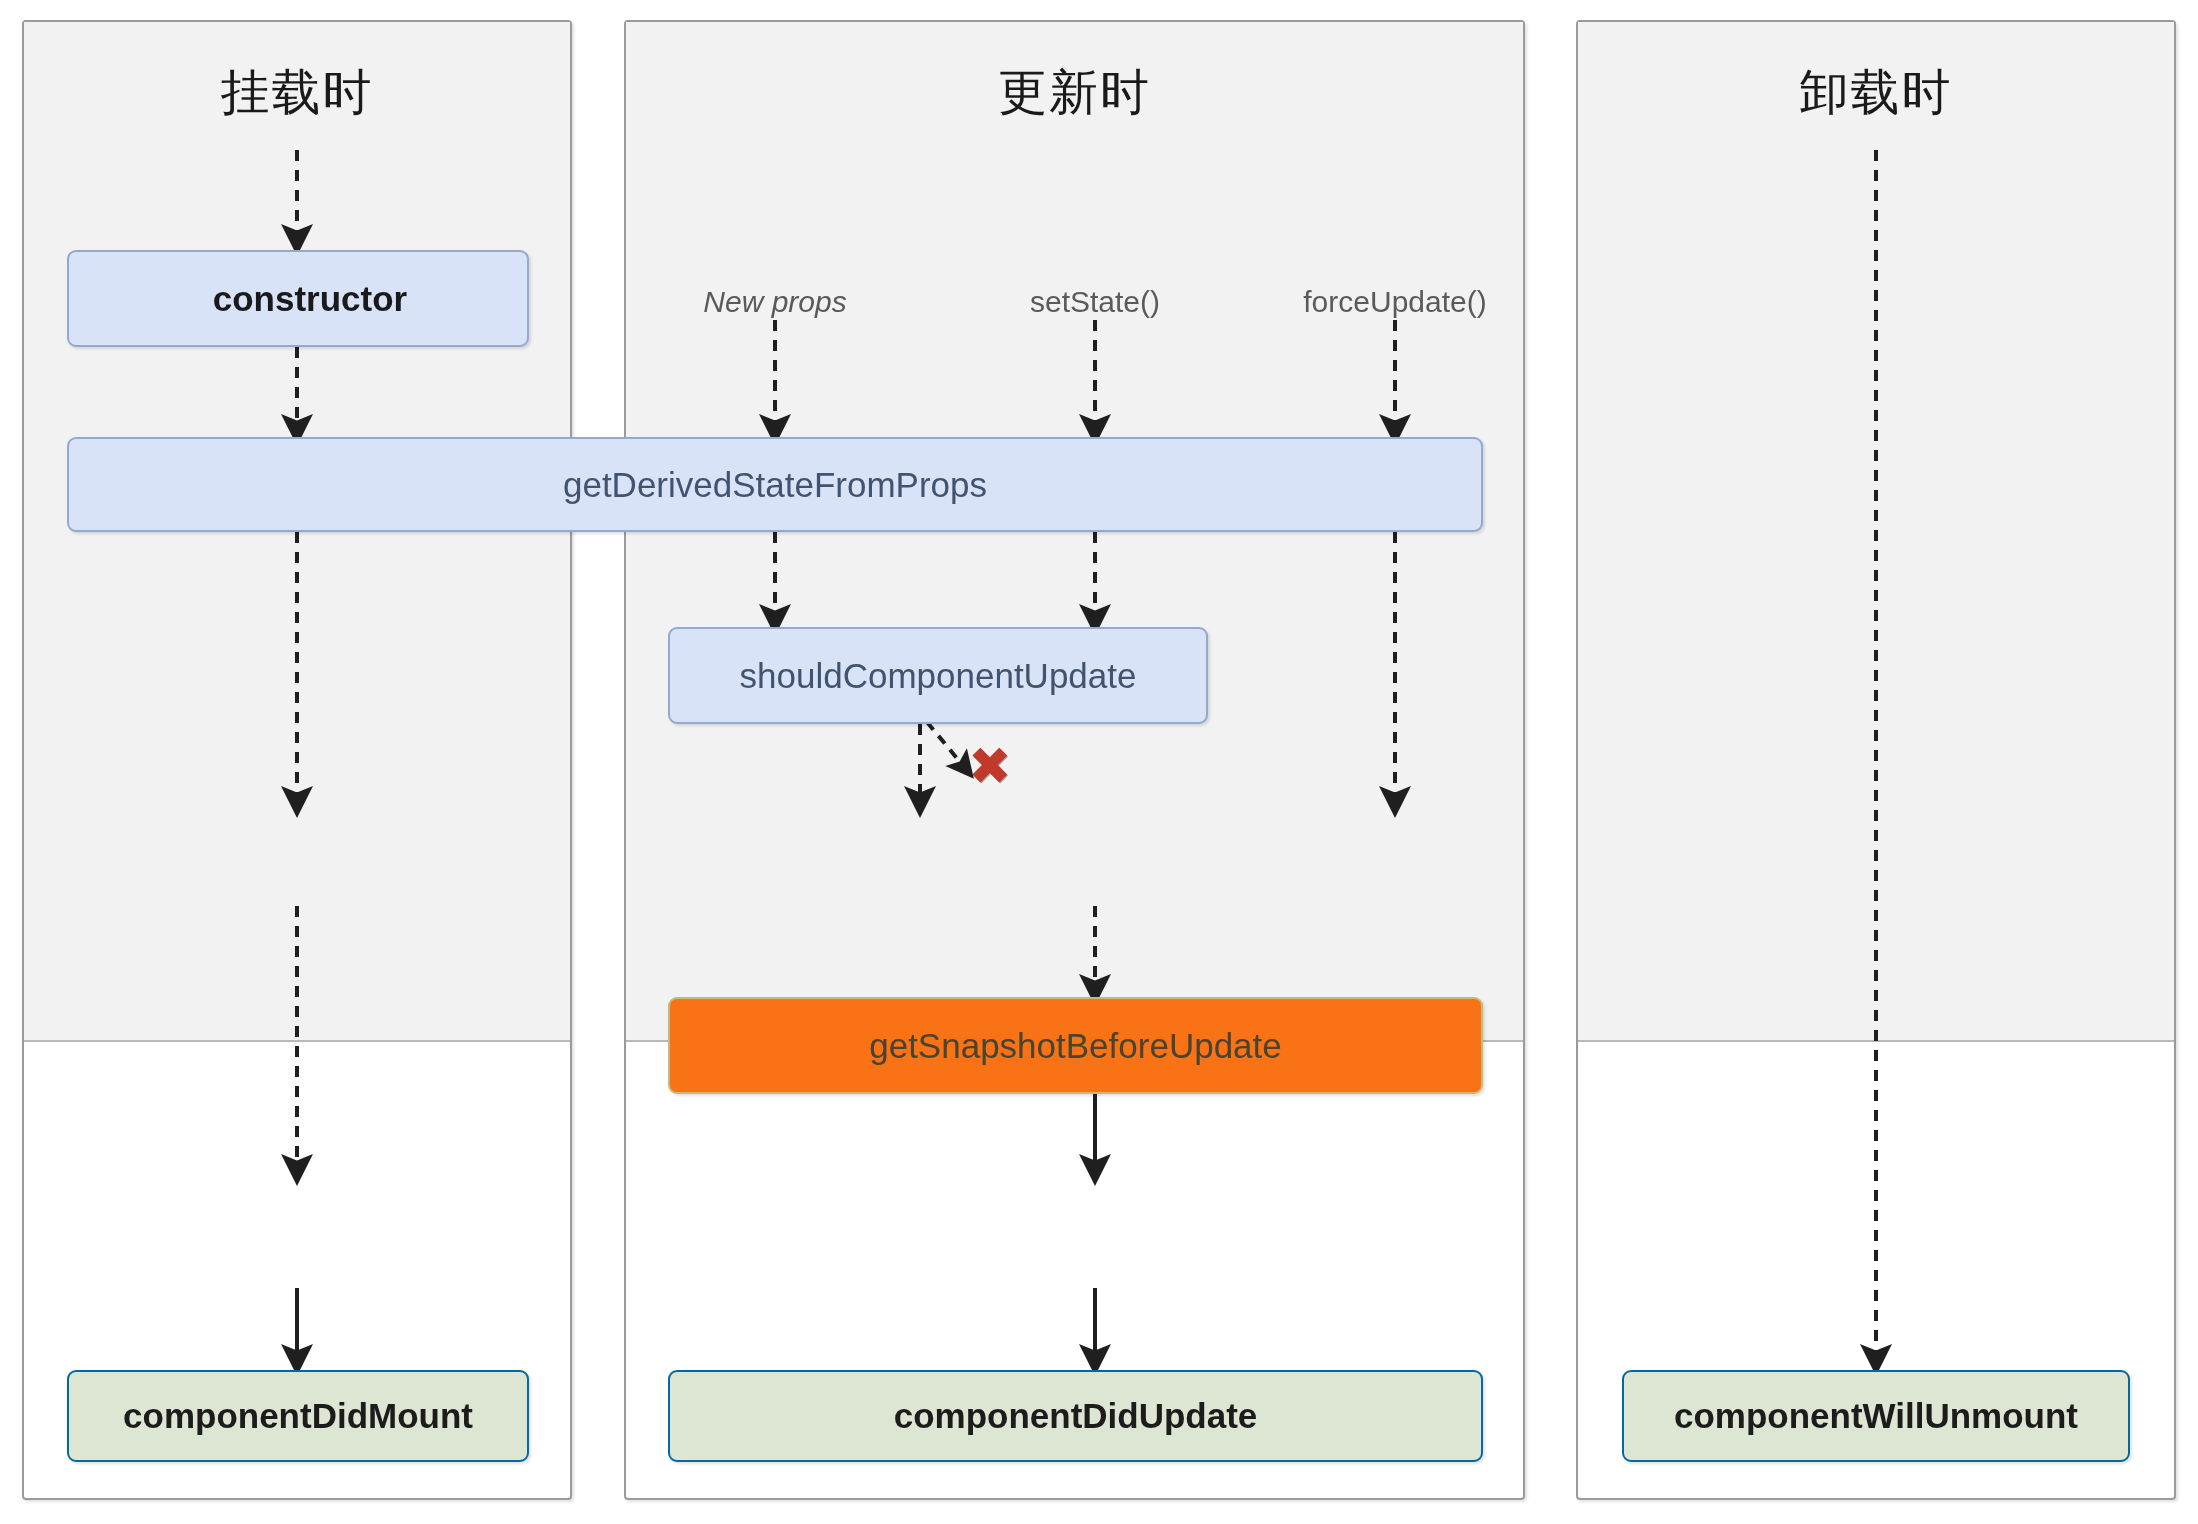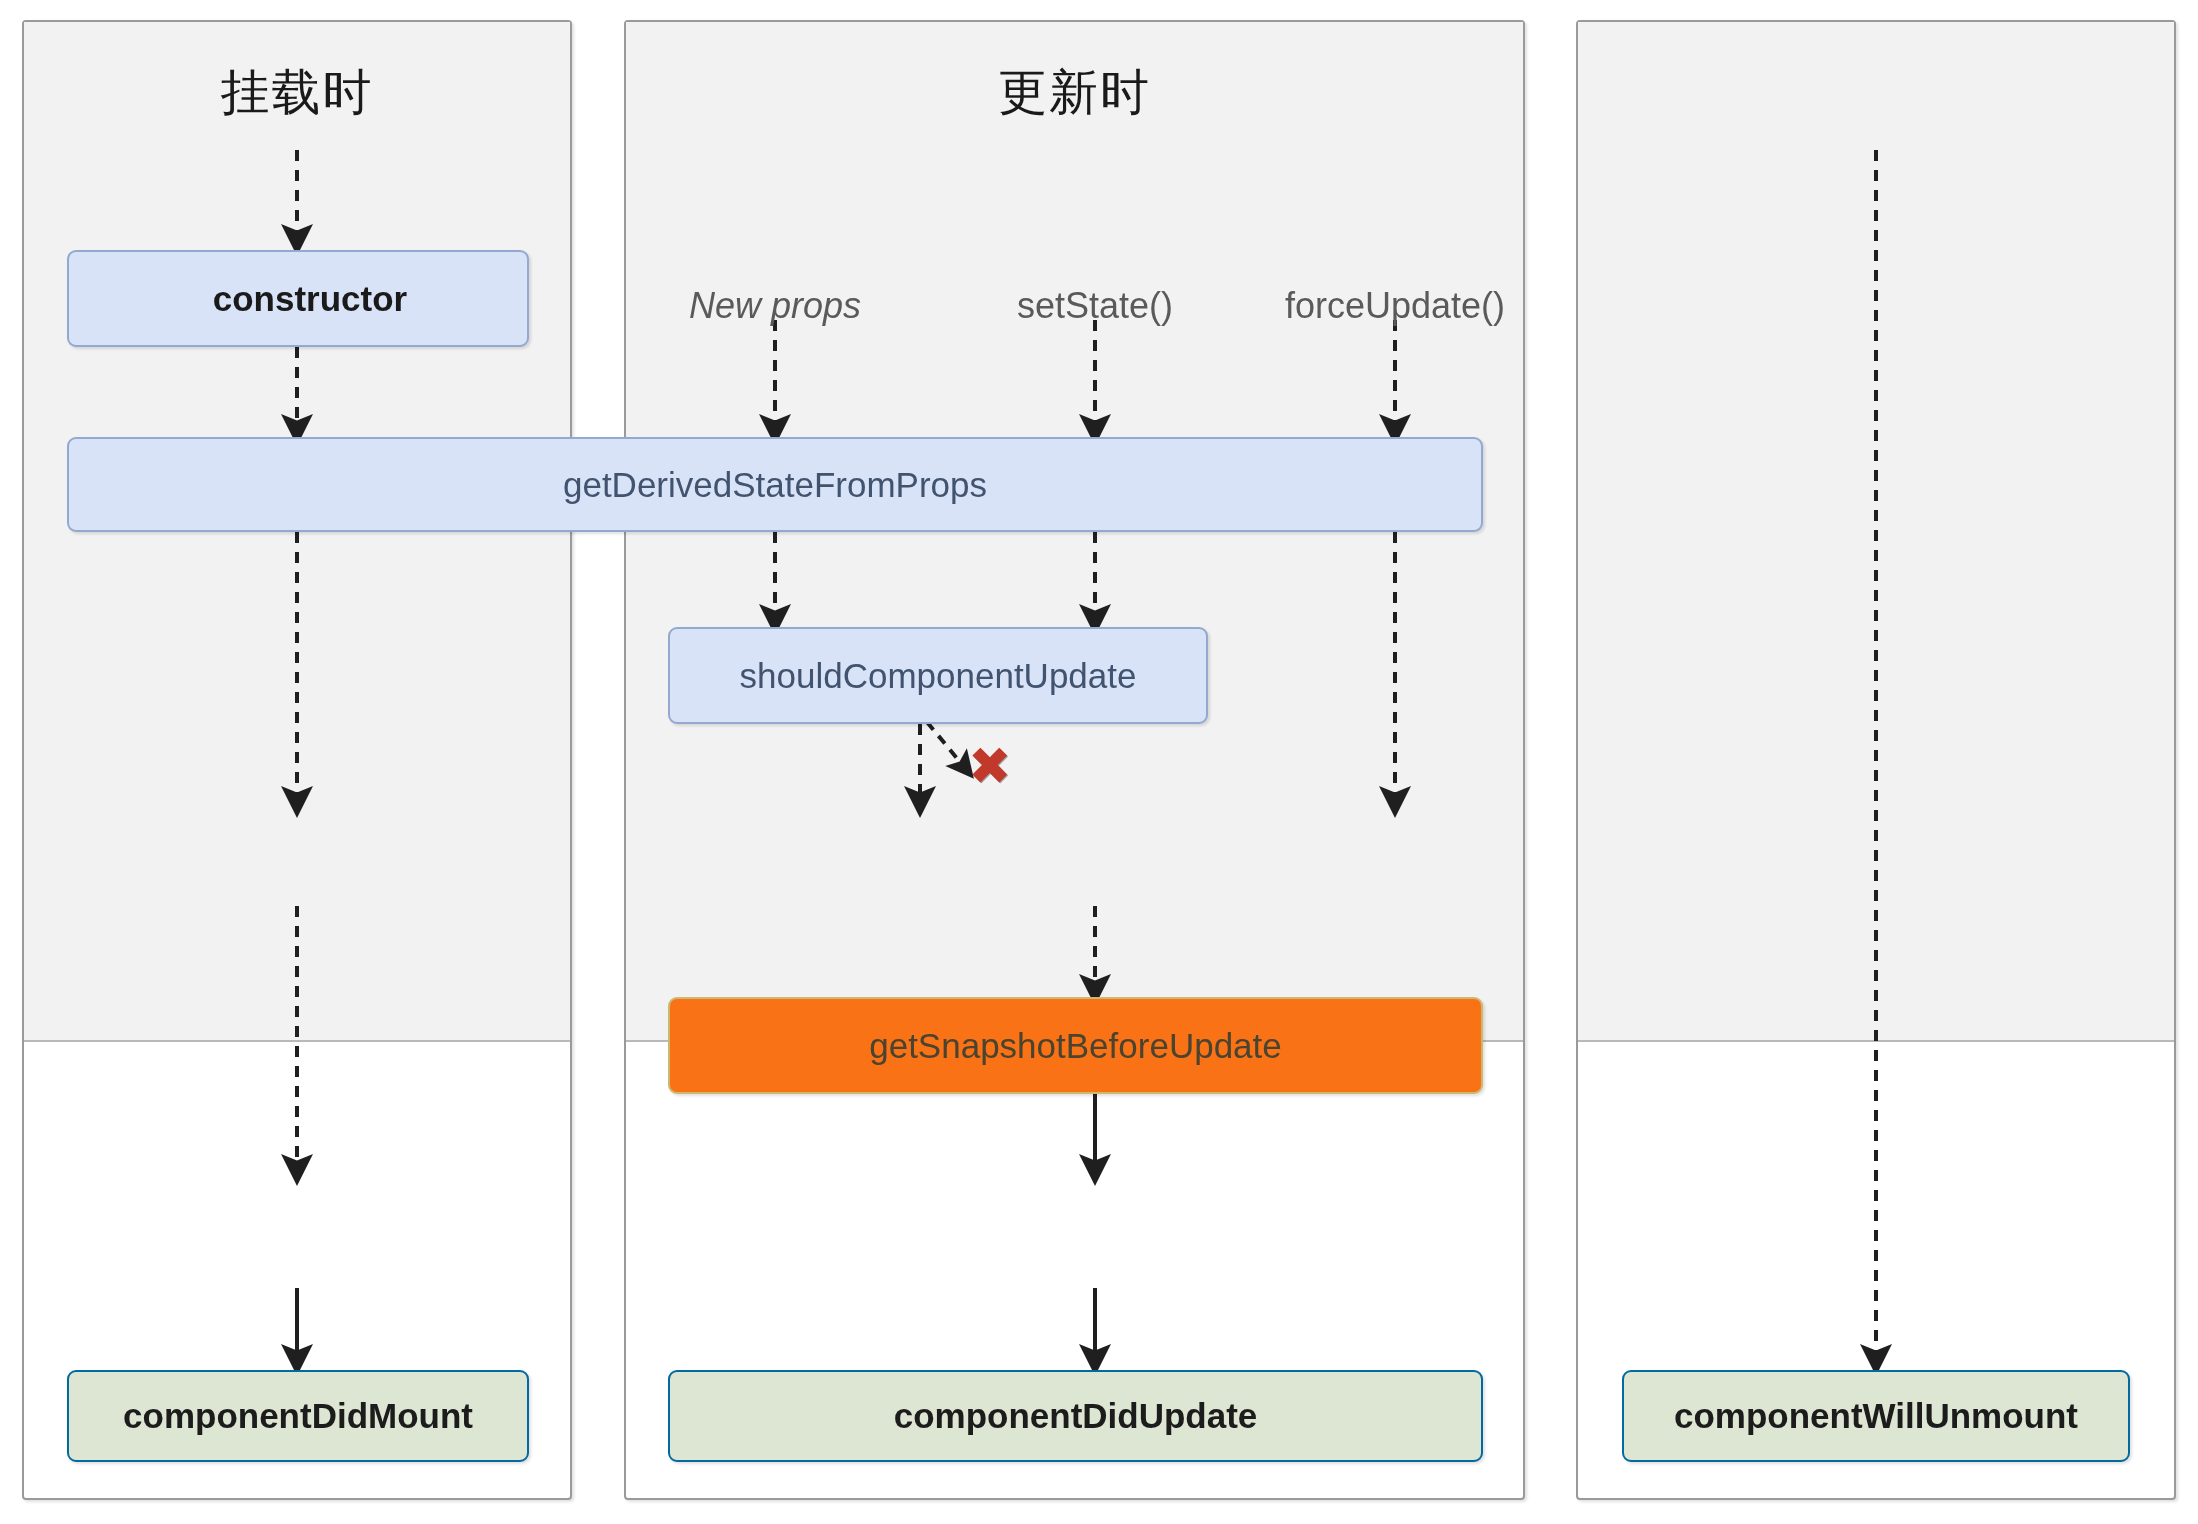--- a/index.html
+++ b/index.html
@@ -89,21 +89,21 @@
     background: #dde6d3;
     border: 2px solid #0369a1;
     color: #1c1c1c;
     font-size: 35px;
     font-weight: bold;
   }
 
   
   .trigger {
     position: absolute;
-    font-size: 36px;
+    font-size: 30px;
     color: #5a5a5a;
     text-align: left;
     white-space: nowrap;
     transform: translateX(-50%);
   }
   .trigger.italic { font-style: italic; }
 
   
   svg.wires {
     position: absolute;
@@ -123,20 +123,21 @@
     <div class="panel-title" style="top:38px;">挂载时</div>
   </div>
 
   <div class="panel" style="left:624px; top:20px; width:901px; height:1480px;">
     <div class="panel-top-shade" style="height:1020px;"></div>
     <div class="panel-title" style="top:38px;">更新时</div>
   </div>
 
   <div class="panel" style="left:1576px; top:20px; width:600px; height:1480px;">
     <div class="panel-top-shade" style="height:1020px;"></div>
+    <div class="panel-title" style="top:38px;">卸载时</div>
   </div>
 
   <svg class="wires" viewBox="0 0 2198 1524">
     <defs>
       <marker id="ah" markerWidth="10" markerHeight="10" refX="5" refY="5" orient="auto" markerUnits="strokeWidth">
         <path d="M1,1 L9,5 L1,9 L2.6,5 Z" fill="#1f1f1f"></path>
       </marker>
       <marker id="ahs" markerWidth="9" markerHeight="9" refX="4.5" refY="4.5" orient="auto" markerUnits="strokeWidth">
         <path d="M1,1 L8,4.5 L1,8 L2.4,4.5 Z" fill="#1f1f1f"></path>
       </marker>

